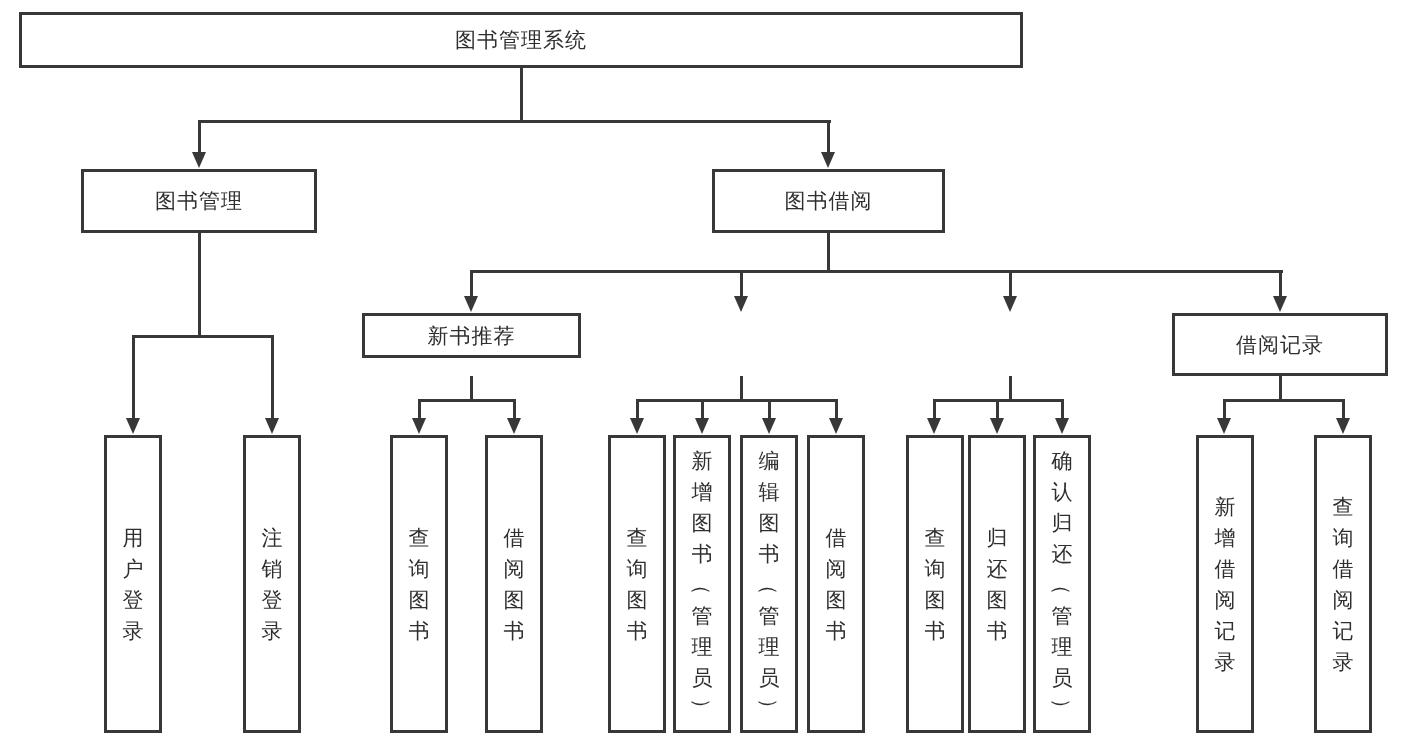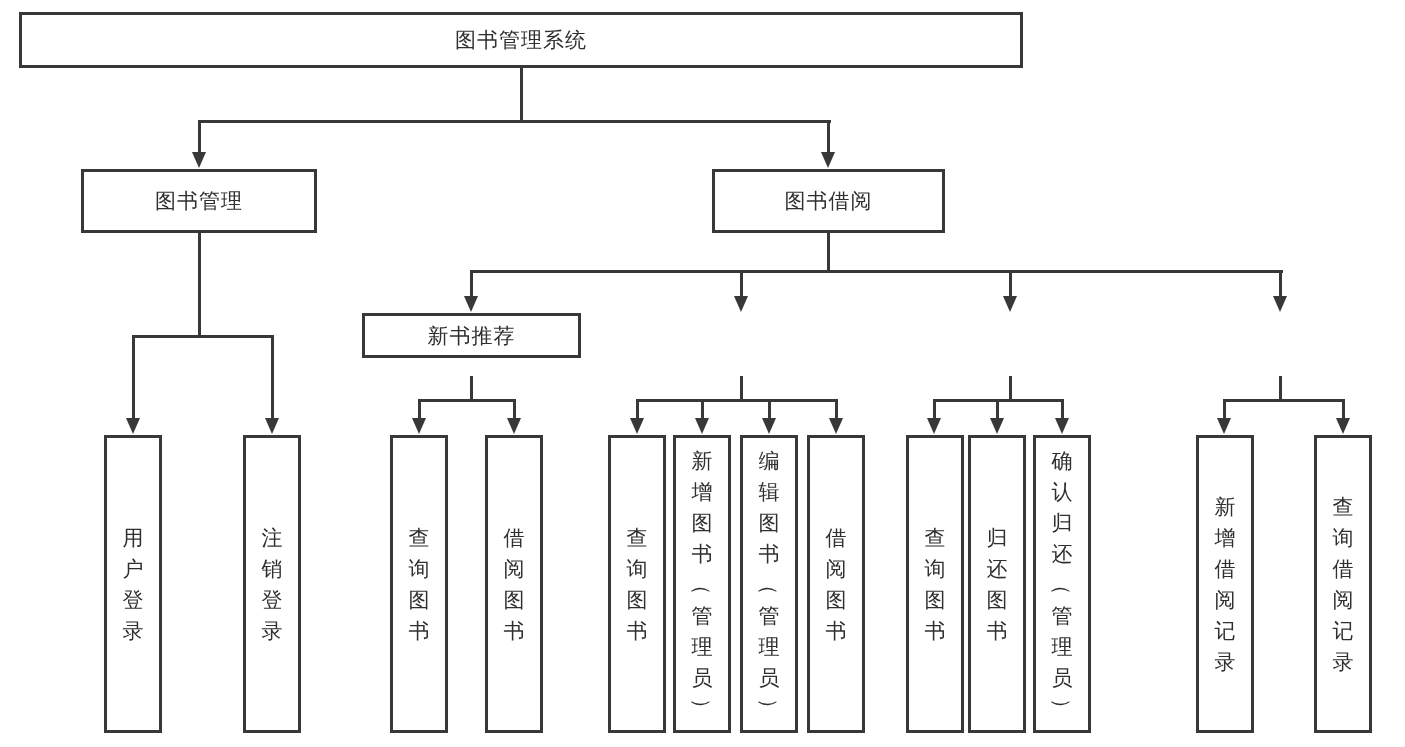--- a/index.html
+++ b/index.html
@@ -81,20 +81,23 @@
   <div class="line" style="left:1009px;top:270px;width:3px;height:28px"></div>
   <div class="line" style="left:1279px;top:270px;width:3px;height:28px"></div>
   <div class="arrow" style="left:464px;top:296px"></div>
   <div class="arrow" style="left:734px;top:296px"></div>
   <div class="arrow" style="left:1003px;top:296px"></div>
   <div class="arrow" style="left:1273px;top:296px"></div>
 
   <div class="box" style="left:362px;top:313px;width:219px;height:45px">
     <span class="lbl">新书推荐</span>
   </div>
+  <div class="box" style="left:1172px;top:313px;width:216px;height:63px">
+    <span class="lbl">借阅记录</span>
+  </div>
 
   <div class="line" style="left:470px;top:376px;width:3px;height:26px"></div>
   <div class="line" style="left:418px;top:399px;width:98px;height:3px"></div>
   <div class="line" style="left:418px;top:399px;width:3px;height:21px"></div>
   <div class="line" style="left:513px;top:399px;width:3px;height:21px"></div>
   <div class="arrow" style="left:412px;top:418px"></div>
   <div class="arrow" style="left:507px;top:418px"></div>
 
   <div class="line" style="left:740px;top:376px;width:3px;height:26px"></div>
   <div class="line" style="left:636px;top:399px;width:201px;height:3px"></div>

